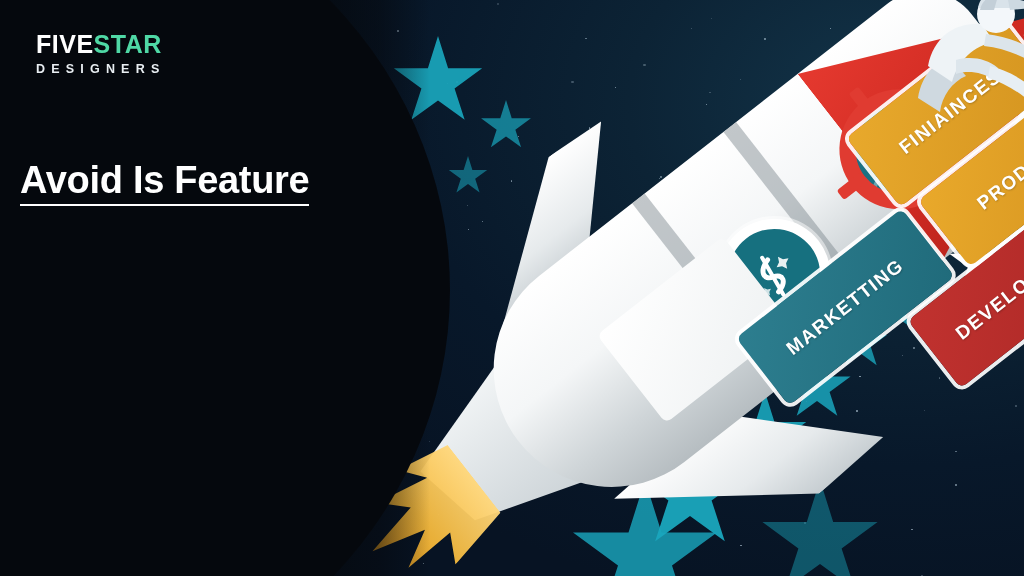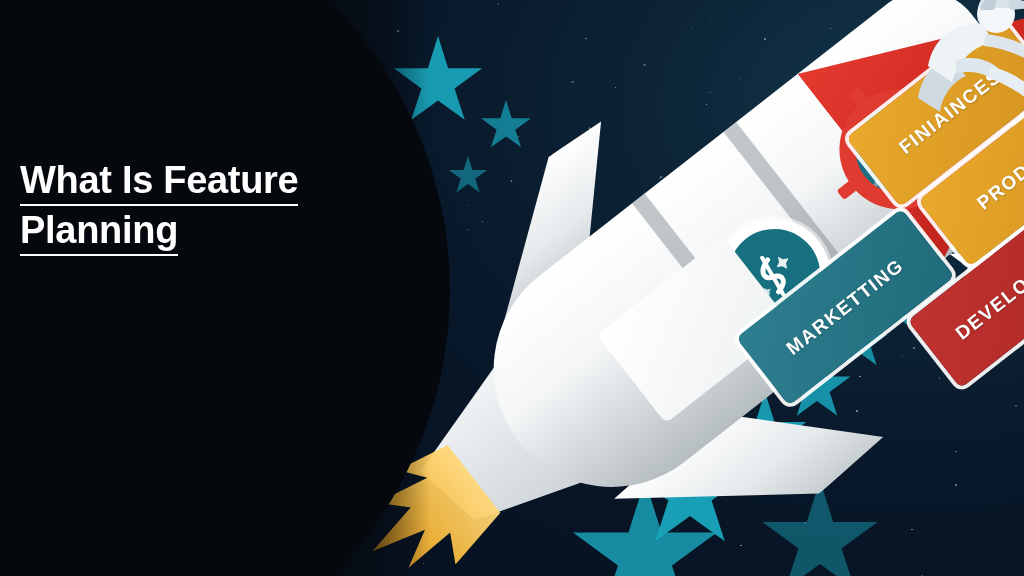--- a/index.html
+++ b/index.html
@@ -482,19 +482,24 @@
 
       <line x1="150" y1="76" x2="200" y2="52" stroke="#dfe8ee" stroke-width="2"></line>
       <line x1="146" y1="116" x2="200" y2="70" stroke="#cfdbe3" stroke-width="1.6" opacity=".8"></line>
     </svg>
 
   </div>
 
   <div class="dark-disc"></div>
   <div class="left-shade"></div>
 
+  <div class="logo">
+    <div class="logo-main">
+      <span class="logo-five">FIVE</span><span class="logo-star">STAR</span>
+    </div>
+    <div class="logo-sub">DESIGNERS</div>
+  </div>
 
   <div class="headline">
-    <span class="ln">What Is Feature</span>
-    <span class="ln">Planning</span>
+    <span class="ln">Avoid Is Feature</span>
   </div>
 
 </div>
 
 </body></html>

